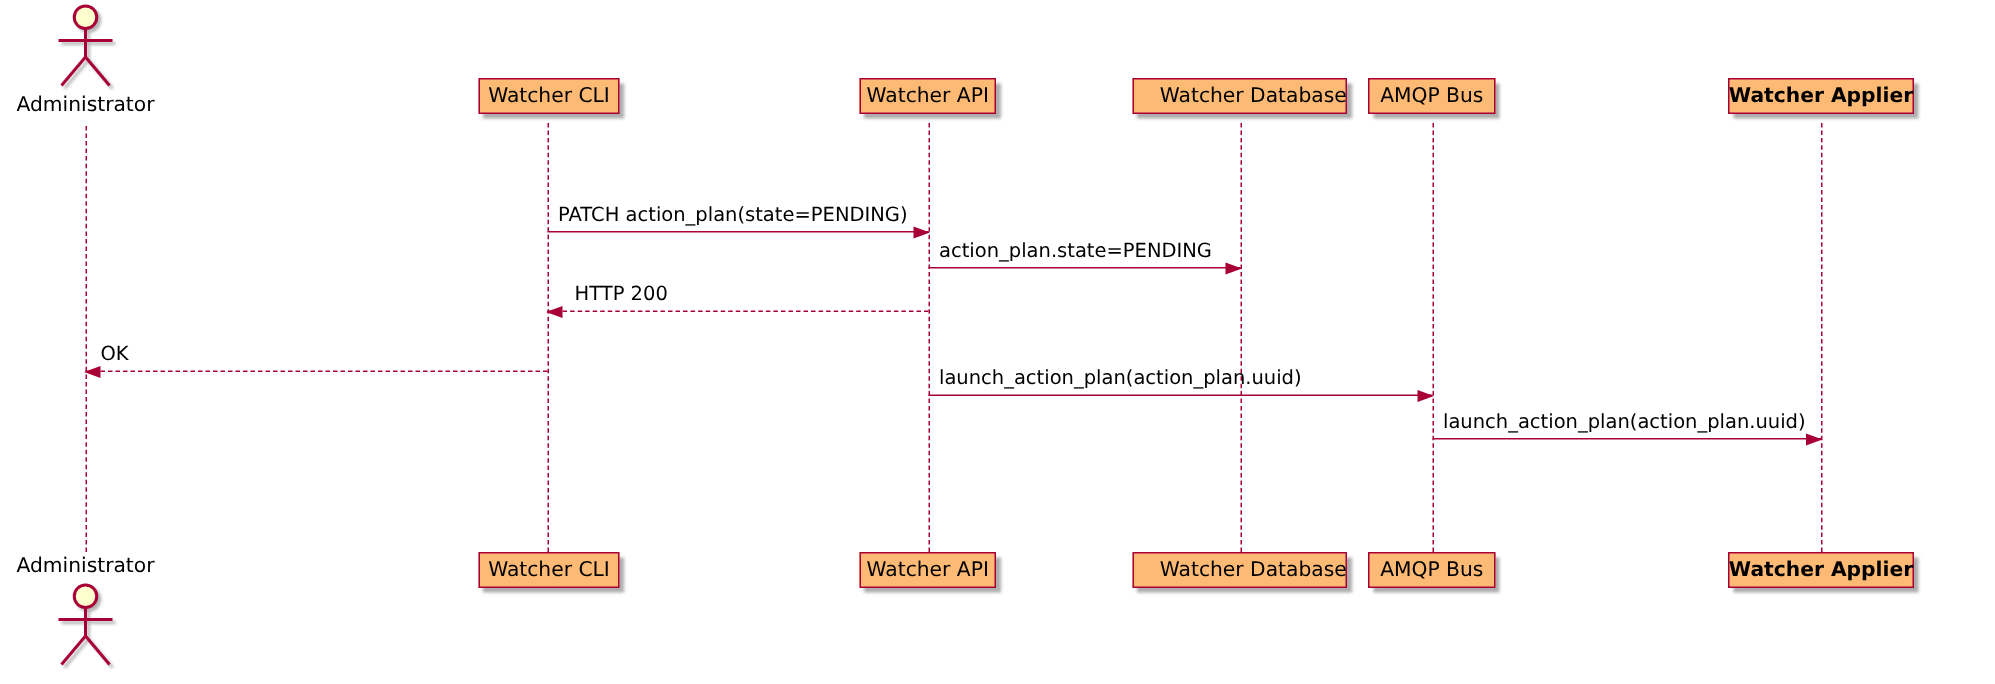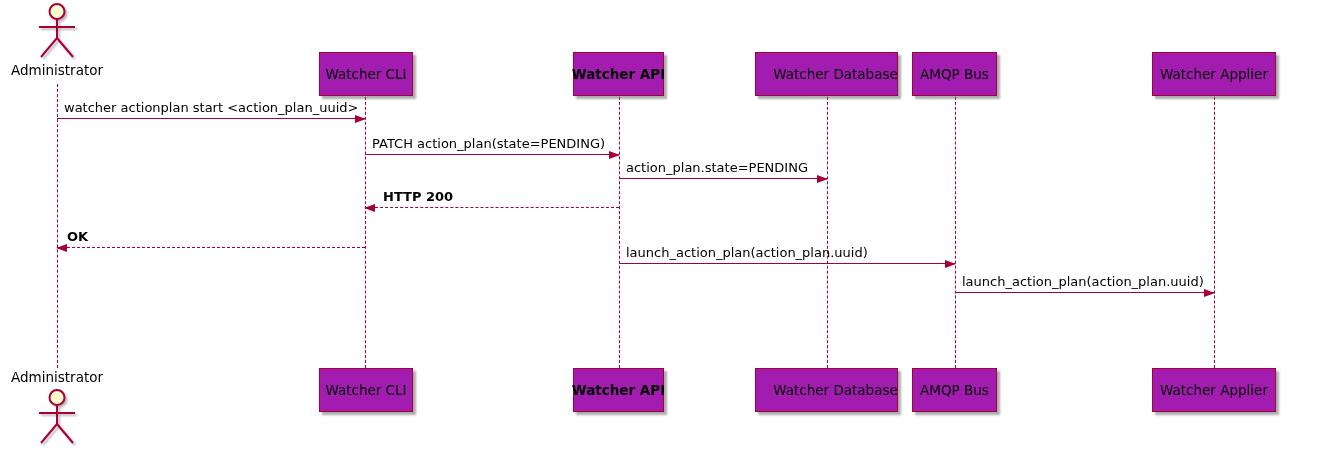--- a/index.html
+++ b/index.html
@@ -12,45 +12,45 @@
   .lifeline{position:absolute;width:0;border-left:1px dashed #A80036;top:82px;height:286px;z-index:1;}
   .ll-admin{left:57px;top:84px;height:284px;}
   .ll-cli{left:365px;}
   .ll-api{left:619px;}
   .ll-db{left:827px;}
   .ll-amqp{left:955px;}
   .ll-applier{left:1214px;}
 
   
   .pbox{
-    position:absolute;height:44px;box-sizing:border-box;background:#a21caf;
+    position:absolute;height:24px;box-sizing:border-box;background:#fdba74;
     border:1.6px solid #A80036;box-shadow:3px 3px 2px rgba(90,90,90,.5);
     display:flex;align-items:center;justify-content:center;
     font-size:13.5px;white-space:nowrap;z-index:2;
   }
   .row-top{top:52px;}
   .row-bottom{top:368px;}
   .p-cli{left:319px;width:94px;}
-  .p-api{left:573px;width:91px;font-weight:bold;}
+  .p-api{left:573px;width:91px;}
   .p-db{left:755px;width:143px;padding-left:18px;}
   .p-amqp{left:912px;width:85px;}
-  .p-applier{left:1152px;width:124px;}
+  .p-applier{left:1152px;width:124px;font-weight:bold;}
 
   
   .actor-svg{position:absolute;left:34px;width:46px;height:58px;z-index:2;
              filter:drop-shadow(2.5px 2.5px 1px rgba(90,90,90,.45));}
   .actor-top{top:2px;}
   .actor-bottom{top:388px;}
   .actor-label{position:absolute;left:0;width:114px;text-align:center;font-size:13.5px;z-index:2;}
   .actor-label-top{top:62px;}
   .actor-label-bottom{top:369px;}
 
   
   .message{position:absolute;height:19px;border-bottom:1px solid #A80036;z-index:2;}
-  .msg-dashed{border-bottom-style:dashed;font-weight:bold;}
+  .msg-dashed{border-bottom-style:dashed;}
   .m-label{position:absolute;left:7px;bottom:3px;font-size:13px;white-space:nowrap;}
   .arrow-right{position:absolute;right:-1px;bottom:-5px;width:0;height:0;
     border-left:11px solid #A80036;border-top:4px solid transparent;border-bottom:4px solid transparent;}
   .arrow-left{position:absolute;left:-1px;bottom:-5px;width:0;height:0;
     border-right:11px solid #A80036;border-top:4px solid transparent;border-bottom:4px solid transparent;}
   .msg1{left:57px;width:308px;top:99px;}
   .msg2{left:365px;width:254px;top:135px;}
   .msg3{left:619px;width:208px;top:159px;text-decoration:underline;}
   .msg4{left:365px;width:254px;top:188px;}
   .msg4 .m-label{left:18px;}
@@ -90,24 +90,20 @@
     </g>
   </svg>
   <div class="actor-label actor-label-top">Administrator</div>
 
   <div class="pbox row-top p-cli">Watcher CLI</div>
   <div class="pbox row-top p-api">Watcher API</div>
   <div class="pbox row-top p-db">Watcher Database</div>
   <div class="pbox row-top p-amqp">AMQP Bus</div>
   <div class="pbox row-top p-applier">Watcher Applier</div>
 
-  <div class="message msg1">
-    <span class="m-label">watcher actionplan start &lt;action_plan_uuid&gt;</span>
-    <span class="arrow-right"></span>
-  </div>
   <div class="message msg2">
     <span class="m-label">PATCH action_plan(state=PENDING)</span>
     <span class="arrow-right"></span>
   </div>
   <div class="message msg3">
     <span class="m-label">action_plan.state=PENDING</span>
     <span class="arrow-right"></span>
   </div>
   <div class="message msg-dashed msg4">
     <span class="m-label">HTTP 200</span>

